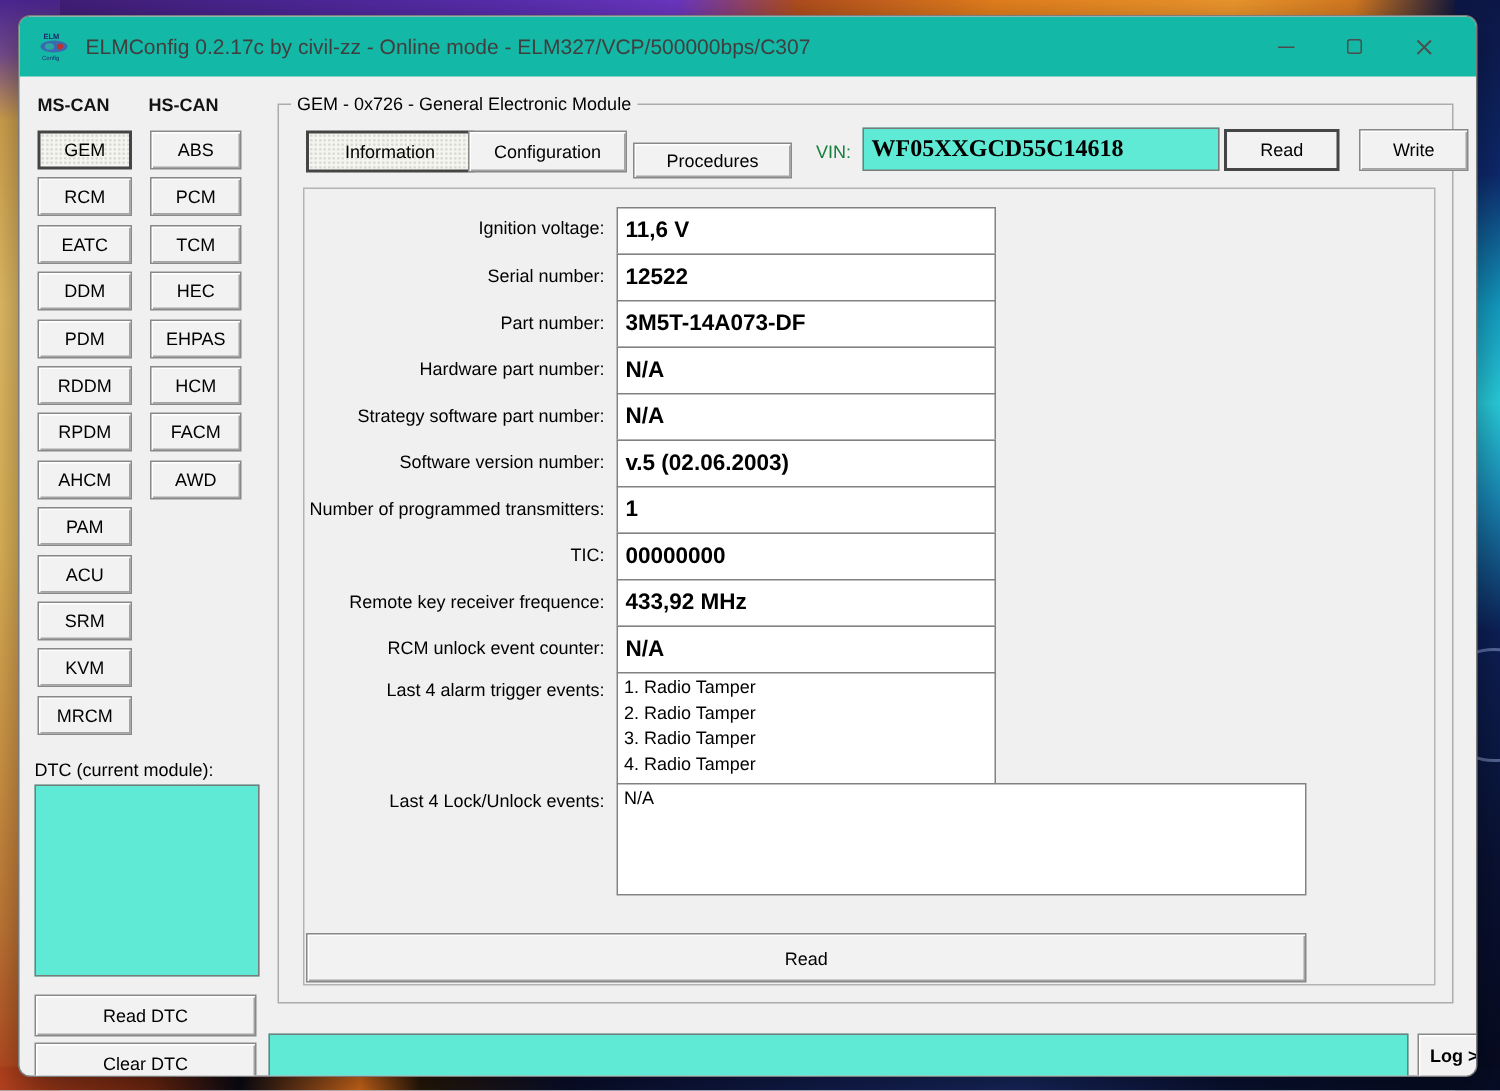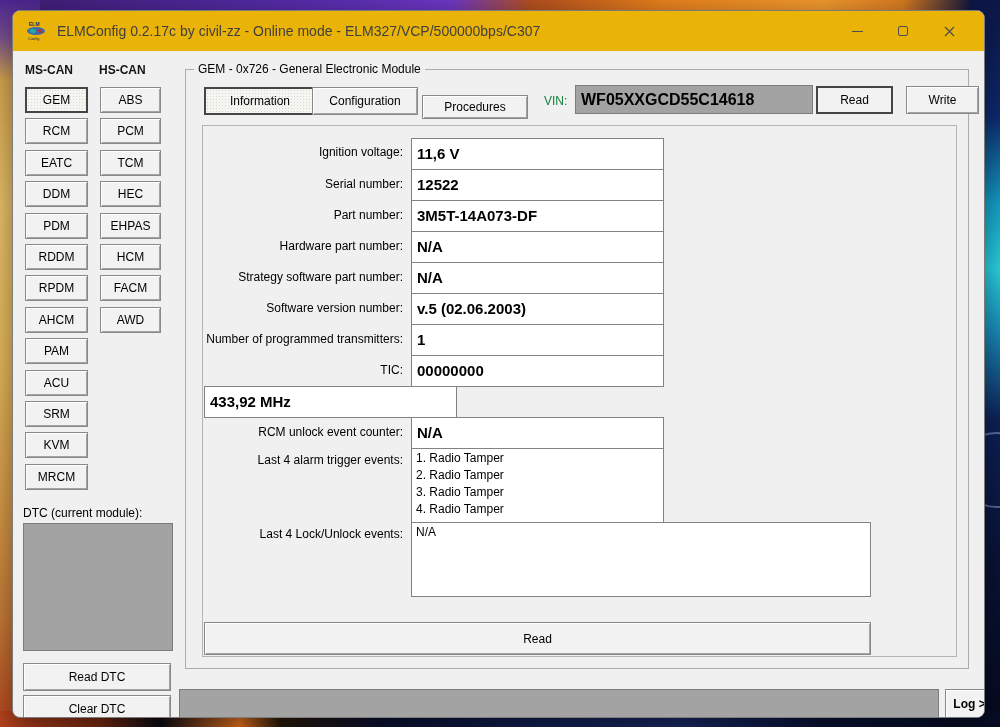--- a/index.html
+++ b/index.html
@@ -15,38 +15,38 @@
   .wp-bottom { position:absolute; left:0; right:0; bottom:0; height:16px;
     background:linear-gradient(90deg,#b8431e 0%,#7a2a12 10%,#0a0a14 16%,#e8741e 24%,#2a1a0a 28%,#0a1030 38%,#132054 55%,#1a2a66 68%,#0a1336 82%,#060c24 100%); }
   .wp-circle { position:absolute; right:-34px; top:432px; width:76px; height:76px;
     border:2px solid rgba(180,200,255,.45); border-radius:50%; }
 
   .window { position:absolute; left:12px; top:10px; width:973px; height:708px;
     background:#f0f0f0; border:1px solid #7b7b7b; border-radius:8px;
     box-shadow:0 8px 30px rgba(0,0,0,.45); overflow:hidden; }
 
   
-  .titlebar { position:absolute; left:0; top:0; right:0; height:40px; background:#eab308;
+  .titlebar { position:absolute; left:0; top:0; right:0; height:40px; background:#14b8a6;
     display:flex; align-items:center; padding-left:12px; }
   .app-icon { width:24px; height:22px; margin-right:8px; flex:0 0 auto; }
   .title-text { font-size:14px; color:#3f3f3f; white-space:nowrap; }
   .win-controls { position:absolute; right:12px; top:0; height:40px; display:flex; }
   .win-btn { width:46px; height:40px; display:flex; align-items:center; justify-content:center; }
   .glyph-min { width:11px; border-top:1px solid #4c4c4c; }
   .glyph-max { width:10px; height:10px; border:1px solid #4c4c4c; border-radius:2px; }
 
   
   .btn { position:absolute; background:#f2f2f2; border:1px solid #898989;
     box-shadow:inset 1px 1px 0 #ffffff, inset -1px -1px 0 #a3a3a3;
     font-size:12px; color:#000; display:flex; align-items:center; justify-content:center;
     cursor:default; user-select:none; }
   .btn.selected { border:2px solid #454545; background-color:#f5f5f1;
     background-image:radial-gradient(#d9d9d2 0.8px, transparent 0.9px); background-size:3px 3px;
     box-shadow:none; }
-  .edit { position:absolute; background:#a3a3a3; border:1px solid #7b7b7b; }
+  .edit { position:absolute; background:#5eead4; border:1px solid #7b7b7b;font-family:Liberation Serif, serif; }
 
   
   .col-header { position:absolute; top:52px; font-size:12px; font-weight:bold; color:#141414; }
   .hdr-ms { left:12px; width:63px; }
   .hdr-hs { left:86px; width:62px; }
   .side-col { position:absolute; top:76px; display:flex; flex-direction:column; gap:5.4px; }
   .col-ms { left:12px; width:63px; }
   .col-hs { left:87px; width:61px; }
   .side-col .btn { position:relative; height:26px; }
   .dtc-label { position:absolute; left:10px; top:495px; font-size:12px; color:#000; }
@@ -201,20 +201,21 @@
       </div>
       <div class="frow">
         <div class="flabel">Number of programmed transmitters:</div>
         <div class="fvalue">1</div>
       </div>
       <div class="frow">
         <div class="flabel">TIC:</div>
         <div class="fvalue">00000000</div>
       </div>
       <div class="frow">
+        <div class="flabel">Remote key receiver frequence:</div>
         <div class="fvalue">433,92 MHz</div>
       </div>
       <div class="frow">
         <div class="flabel">RCM unlock event counter:</div>
         <div class="fvalue">N/A</div>
       </div>
       <div class="frow ml">
         <div class="flabel">Last 4 alarm trigger events:</div>
         <div class="fvalue">1. Radio Tamper
 2. Radio Tamper

